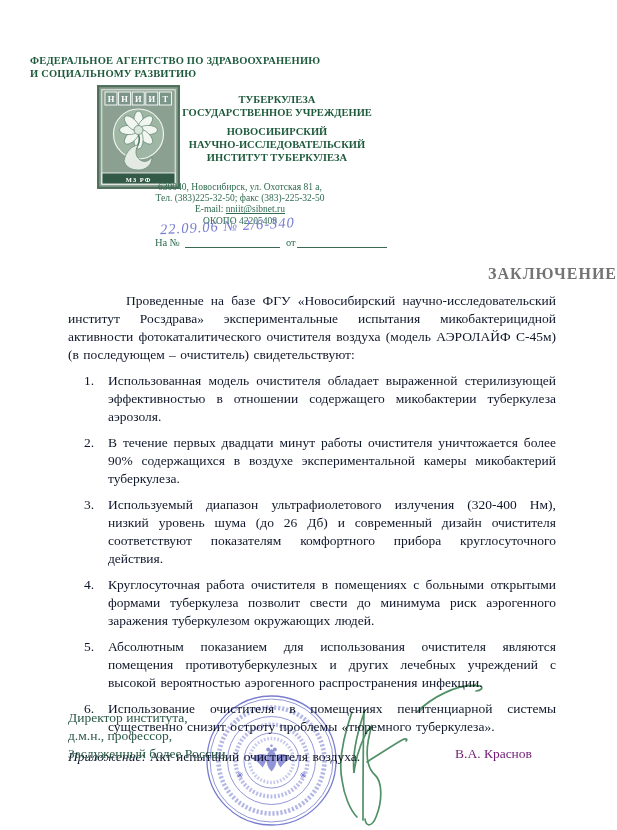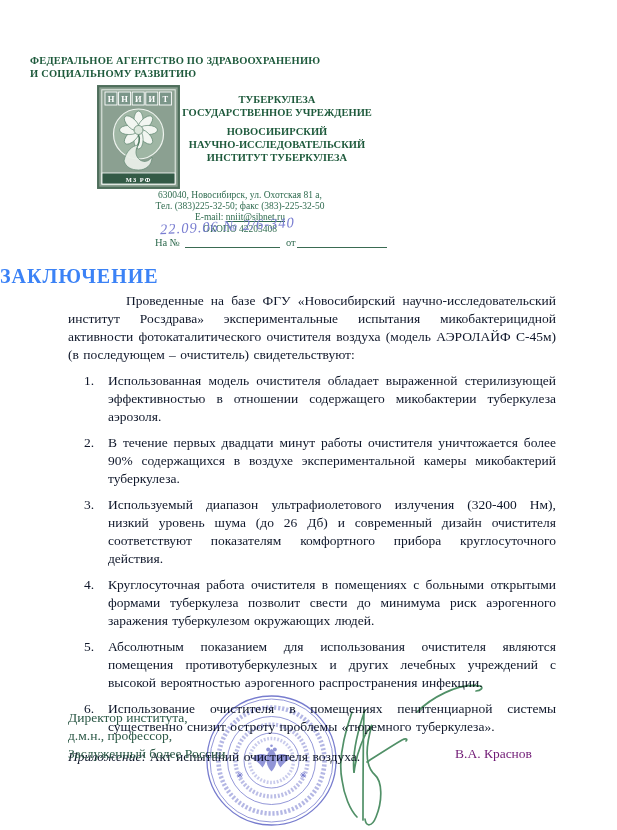--- a/index.html
+++ b/index.html
@@ -13,39 +13,39 @@
     position:absolute;left:30px;top:55px;width:380px;
     font-weight:bold;font-size:10.5px;line-height:12.5px;color:#1e5a3c;letter-spacing:.2px;
   }
   .logo{position:absolute;left:97px;top:85px;width:83px;height:104px;}
   .org{
     position:absolute;left:157px;top:93px;width:240px;text-align:center;
     font-weight:bold;font-size:10.5px;line-height:13px;color:#1e5a3c;
   }
   .org .grp2{margin-top:6px;}
   .addr{
-    position:absolute;left:130px;top:190px;width:220px;text-align:center;
+    position:absolute;left:130px;top:182px;width:220px;text-align:center;
     font-size:9.5px;line-height:11.2px;color:#2f6b4f;
   }
   .addr .email{text-decoration:underline;}
   .handwritten{
     position:absolute;left:160px;top:216px;width:200px;
     font-style:italic;font-size:14.5px;letter-spacing:1px;color:#797dd1;
     transform:rotate(-3deg);white-space:nowrap;
   }
   .refline{
     position:absolute;left:155px;top:236px;font-size:10.5px;color:#2f6b4f;white-space:nowrap;
   }
   .blank{display:inline-block;border-bottom:1px solid #3a6b52;height:11px;vertical-align:bottom;}
   .blank.w1{width:95px;margin:0 6px 0 5px;}
   .blank.w2{width:90px;margin-left:1px;}
   
   .doc-title{
-    position:absolute;left:0;top:265px;width:617px;text-align:left;
-    font-weight:bold;font-size:20px;letter-spacing:1px;color:#3b82f6;
+    position:absolute;left:0;top:265px;width:617px;text-align:right;
+    font-weight:bold;font-size:16px;letter-spacing:1px;color:#737373;
   }
   .body{
     position:absolute;left:68px;top:292px;width:488px;
     font-size:13.5px;line-height:18px;text-align:justify;word-spacing:1px;color:#0f172a;
   }
   .body p.intro{margin:0 0 4px 0;text-indent:58px;}
   .item{position:relative;padding-left:40px;margin:8px 0;}
   .item .num{position:absolute;left:16px;top:0;}
   .attachment{margin-top:12px;text-align:left;}
   .attachment .ital{font-style:italic;}

